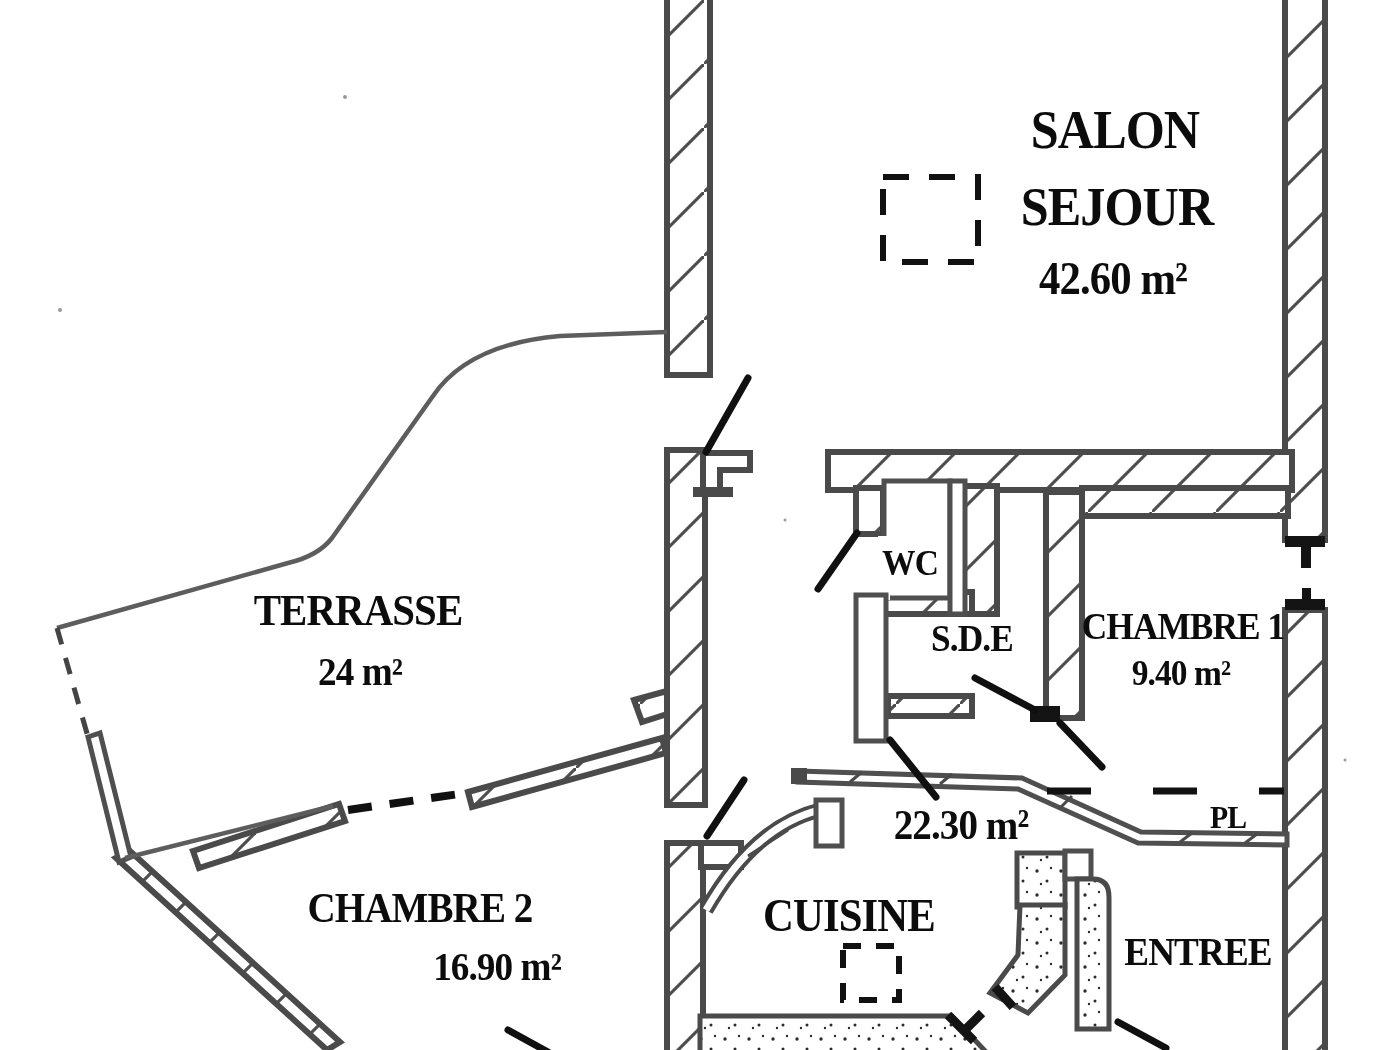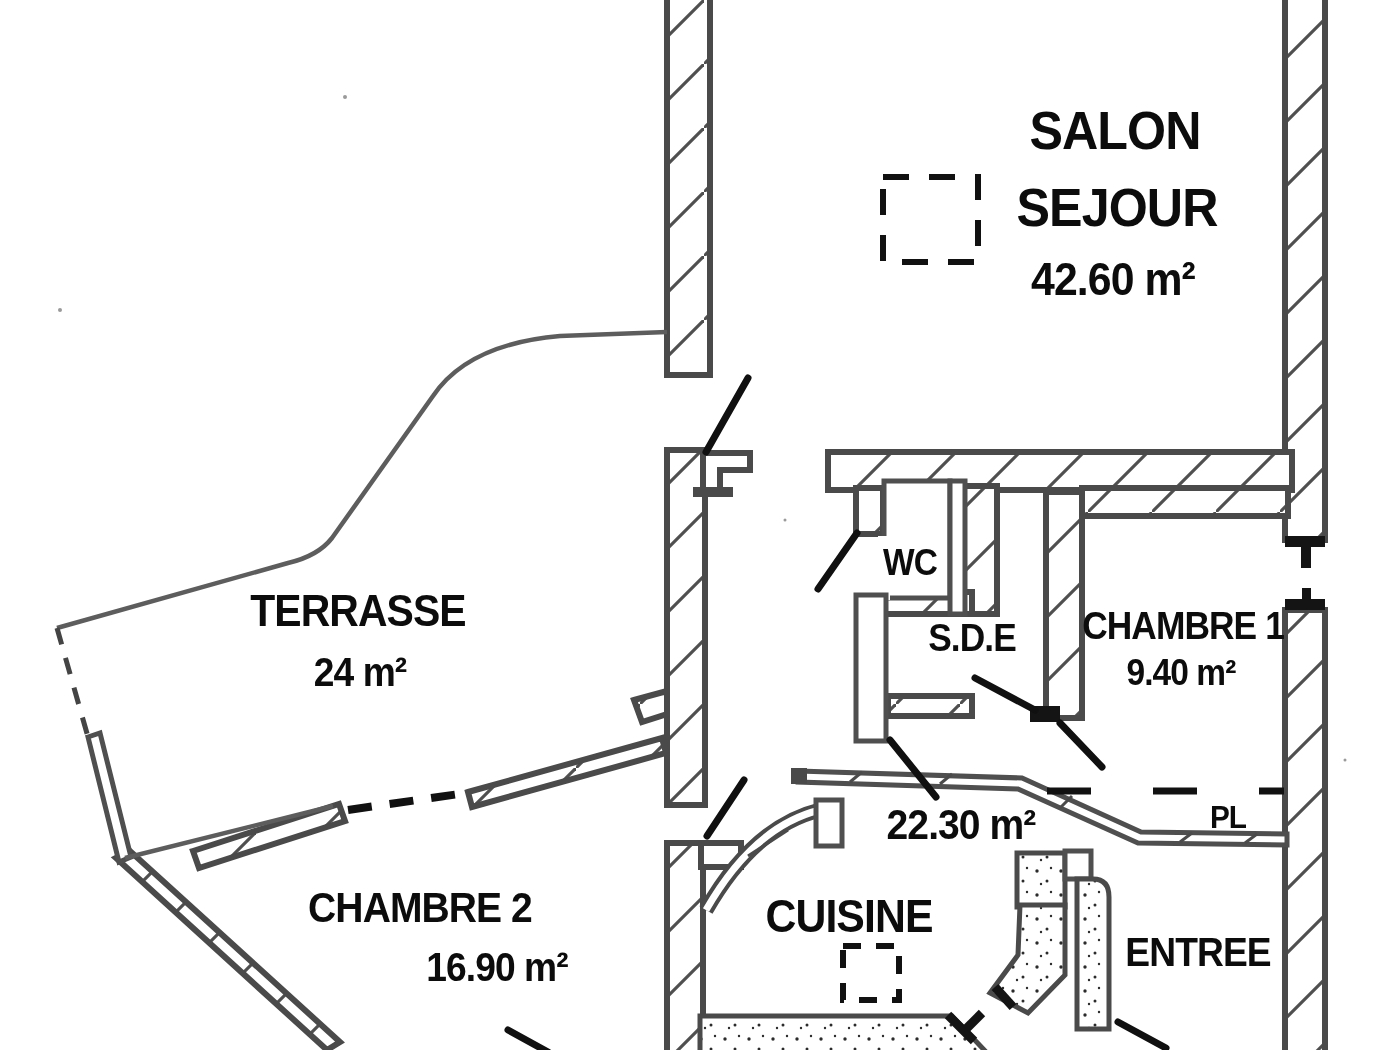--- a/index.html
+++ b/index.html
@@ -1,18 +1,18 @@
 <!DOCTYPE html>
 <html><head>
 <meta charset="utf-8">
 <style>
   html,body{margin:0;padding:0;background:#ffffff;}
   .plan{
     position:relative;width:1400px;height:1050px;background:#ffffff;overflow:hidden;
-    font-family:Liberation Sans, sans-serif;
+    font-family:Liberation Serif, serif;
   }
   .plan svg{position:absolute;left:0;top:0;display:block;}
   .lbl{
     position:absolute;transform:translate(-50%,-50%) scaleX(.93);
     font-weight:700;color:#0c0c0c;white-space:nowrap;letter-spacing:-1px;line-height:1;
   }
   .w{fill:url(#hatch);stroke:#4a4a4a;stroke-width:6;stroke-linejoin:miter;}
   .tw{fill:#ffffff;stroke:#4f4f4f;stroke-width:5;}
   .blk{fill:#141414;stroke:none;}
   .door{stroke:#101010;stroke-width:7;stroke-linecap:round;fill:none;}

